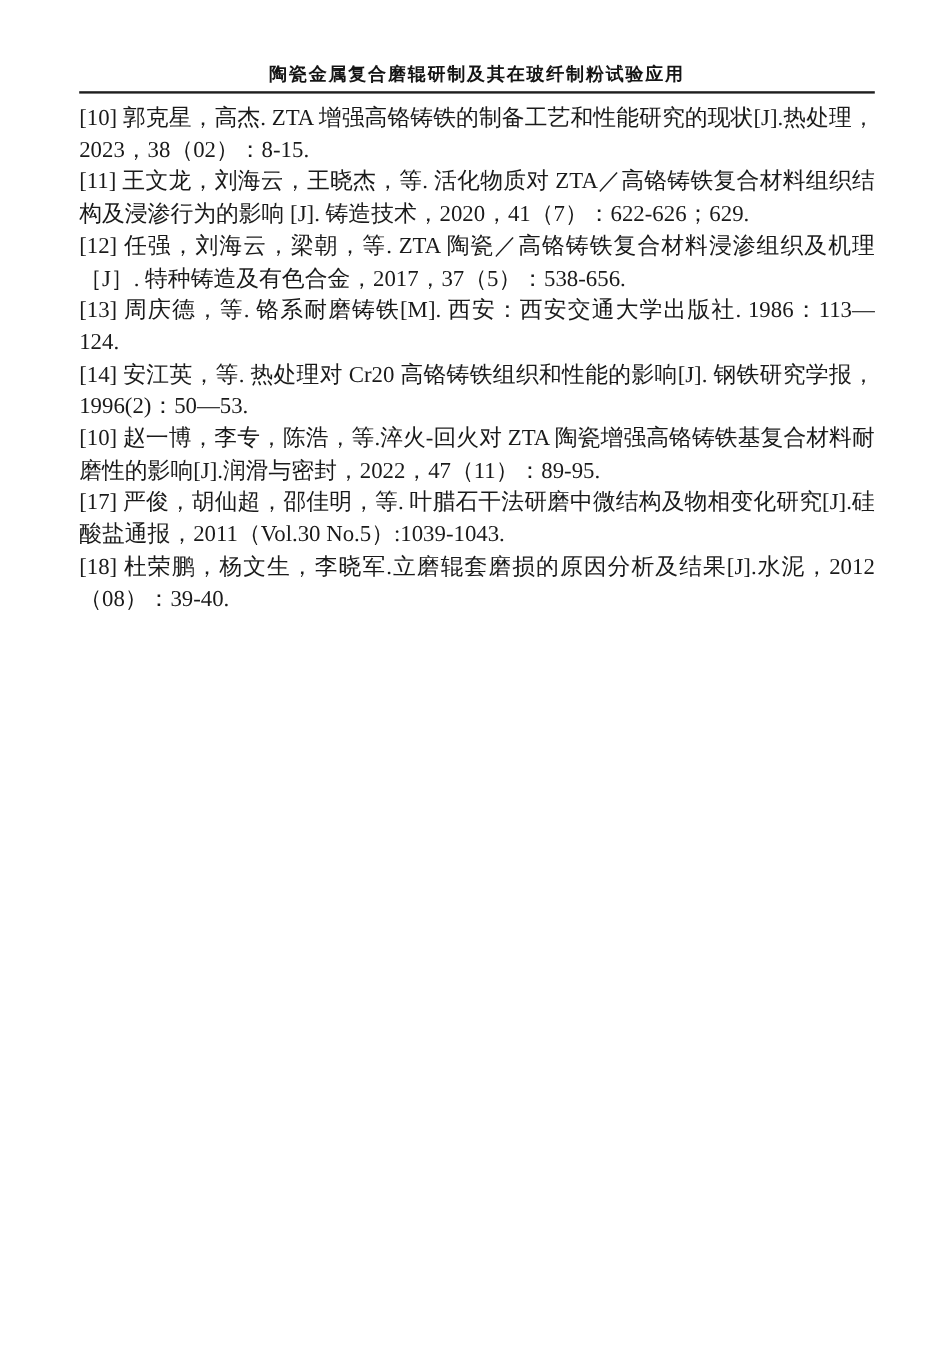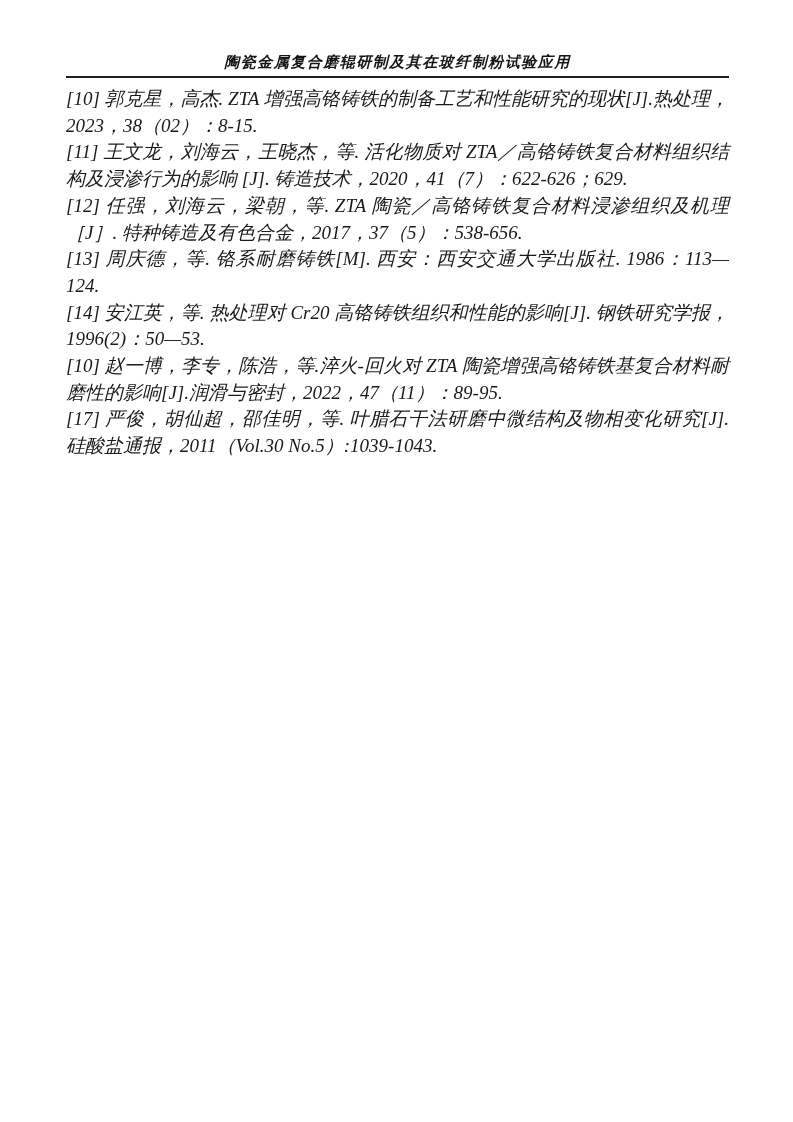--- a/index.html
+++ b/index.html
@@ -9,21 +9,20 @@
   }
   .page {
     position: relative;
     width: 793px;
     height: 889px;
     margin: 0 auto;
     background: #ffffff;
     color: #1c1c1c;
     font-family: "Liberation Serif", "DejaVu Serif", serif;
     overflow: hidden;
-    font-style: italic;
   }
   .header {
     position: absolute;
     left: 66px;
     right: 64px;
     top: 53px;
     text-align: center;
     border-bottom: 2px solid #1e1e1e;
     padding-bottom: 4px;
   }
@@ -92,20 +91,21 @@
   </div>
 
   <div class="refs">
     <p class="ref">[10] 郭克星，高杰. ZTA 增强高铬铸铁的制备工艺和性能研究的现状[J].热处理，2023，38（02）：8-15.</p>
     <p class="ref">[11] 王文龙，刘海云，王晓杰，等. 活化物质对 ZTA／高铬铸铁复合材料组织结构及浸渗行为的影响 [J]. 铸造技术，2020，41（7）：622-626；629.</p>
     <p class="ref">[12] 任强，刘海云，梁朝，等. ZTA 陶瓷／高铬铸铁复合材料浸渗组织及机理［J］. 特种铸造及有色合金，2017，37（5）：538-656.</p>
     <p class="ref">[13] 周庆德，等. 铬系耐磨铸铁[M]. 西安：西安交通大学出版社. 1986：113—124.</p>
     <p class="ref">[14] 安江英，等. 热处理对 Cr20 高铬铸铁组织和性能的影响[J]. 钢铁研究学报，1996(2)：50—53.</p>
     <p class="ref">[10] 赵一博，李专，陈浩，等.淬火-回火对 ZTA 陶瓷增强高铬铸铁基复合材料耐磨性的影响[J].润滑与密封，2022，47（11）：89-95.</p>
     <p class="ref">[17] 严俊，胡仙超，邵佳明，等. 叶腊石干法研磨中微结构及物相变化研究[J].硅酸盐通报，2011（Vol.30 No.5）:1039-1043.</p>
+    <p class="ref">[18] 杜荣鹏，杨文生，李晓军.立磨辊套磨损的原因分析及结果[J].水泥，2012（08）：39-40.</p>
   </div>
 
   <div class="footer">
     <svg class="footer-rule" viewBox="0 0 663 7" preserveAspectRatio="none" aria-hidden="true">
       <path d="M0,3.4 C 160,1.8 330,0.9 470,2.2 C 560,3.0 630,2.6 663,2.4 L663,3.6 C 600,4.4 480,5.8 330,5.2 C 180,4.7 60,4.4 0,4.4 Z" fill="#111111"></path>
     </svg>
     <div class="footer-row">
       <span class="page-num">8</span>
       <span class="issue">2024.No.1</span>
     </div>

